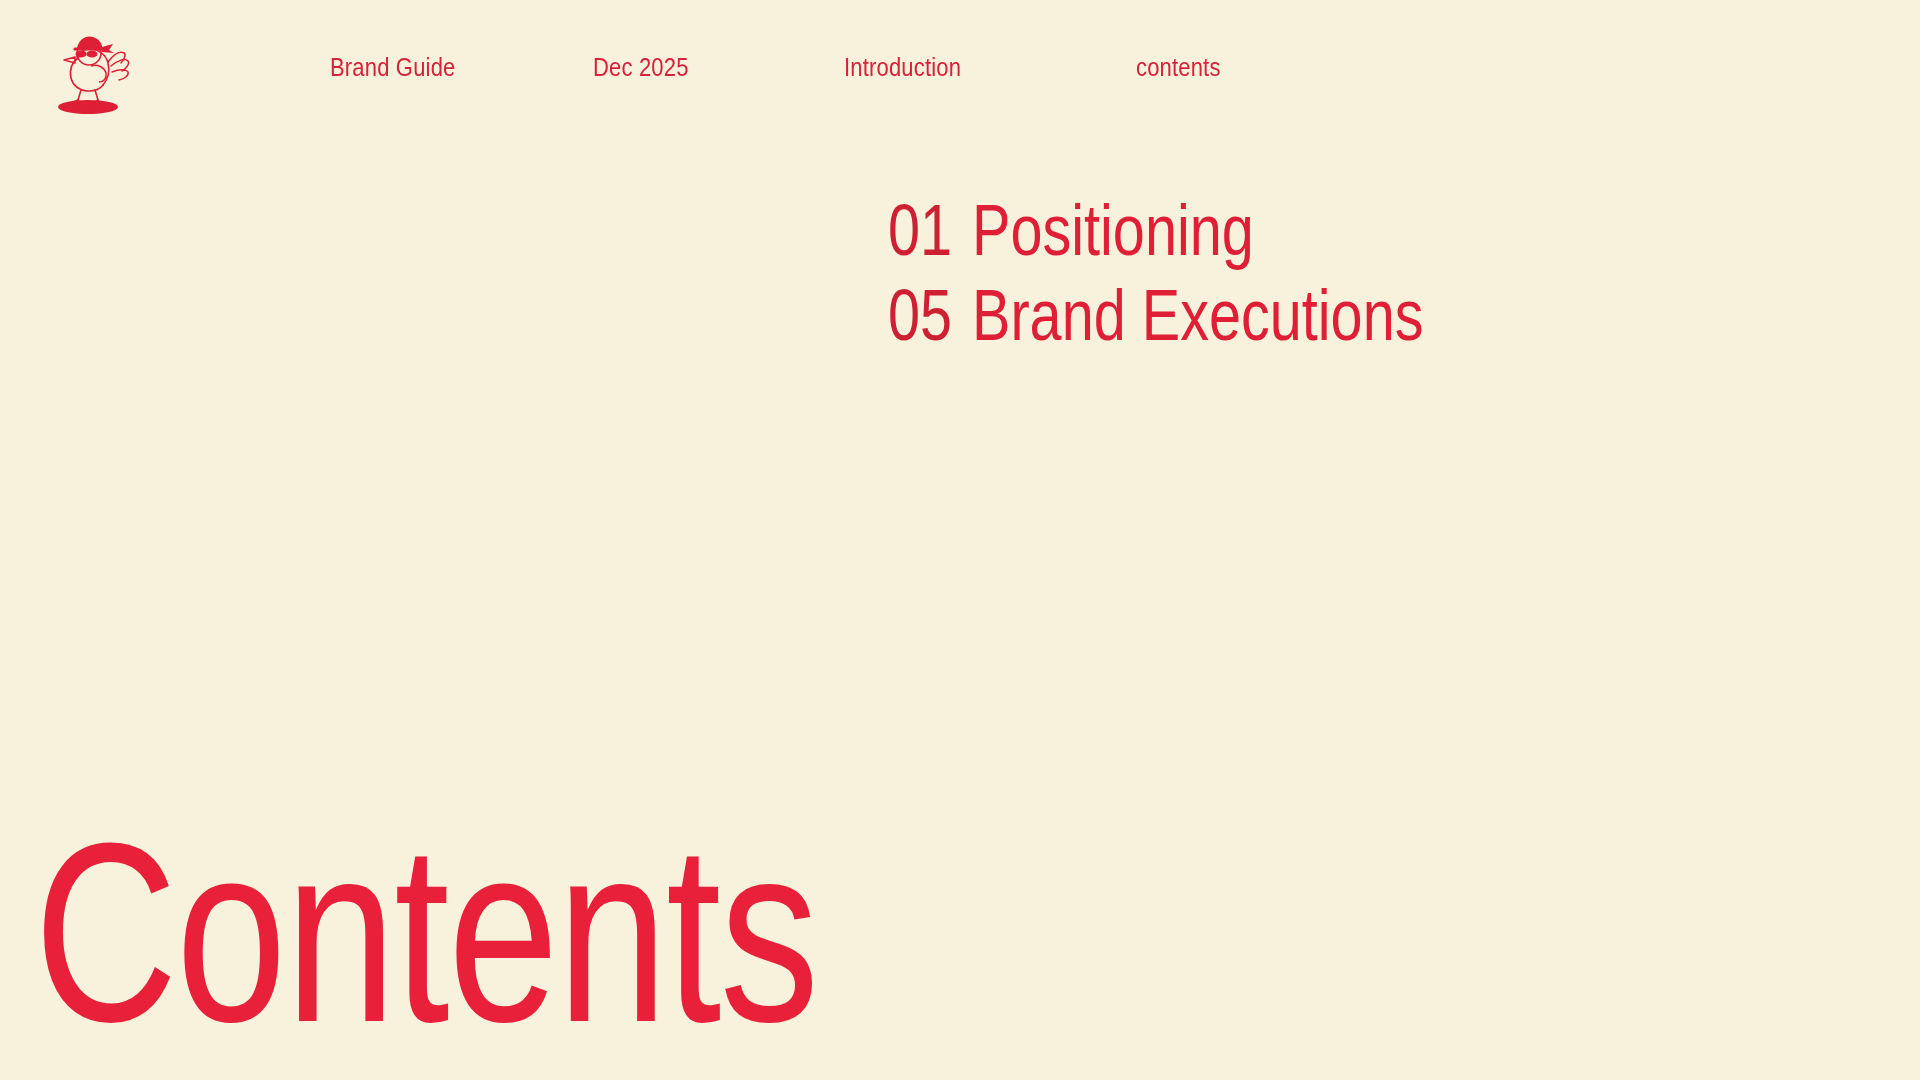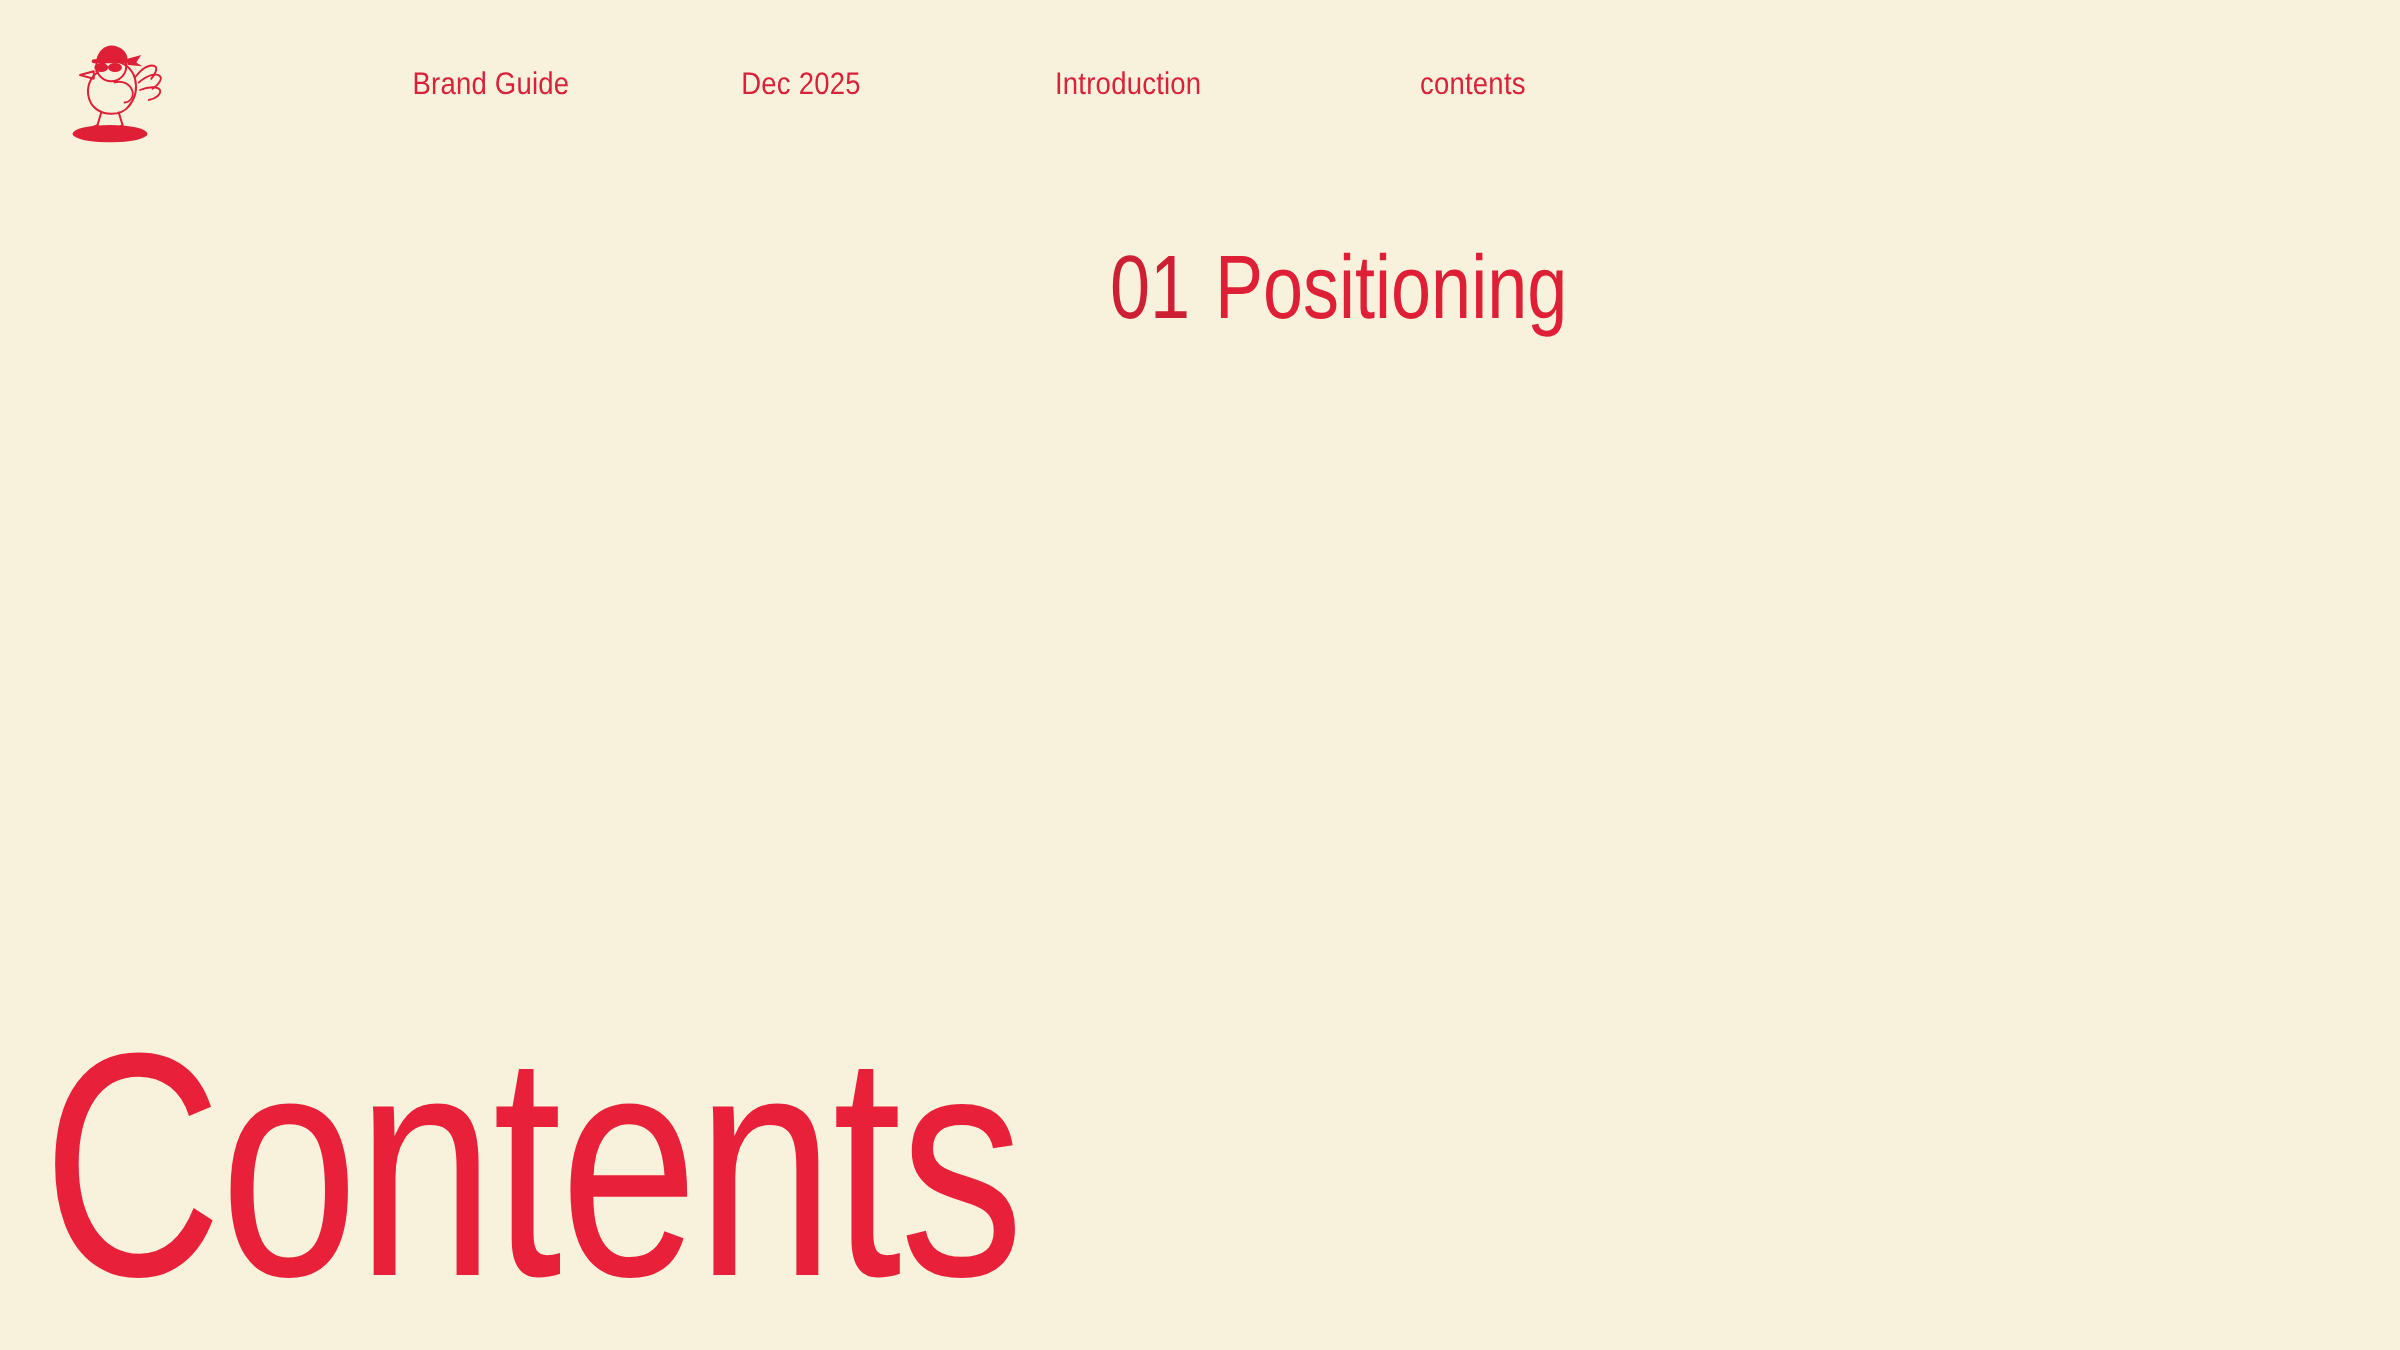--- a/index.html
+++ b/index.html
@@ -176,16 +176,20 @@
 <div class="contents-list">
 
   <div class="contents-row">
     <span class="row-num">01</span>
     <span class="row-label">Positioning</span>
   </div>
 
 
 
 
+  <div class="contents-row">
+    <span class="row-num">05</span>
+    <span class="row-label">Brand Executions</span>
+  </div>
 
 </div>
 
 <div class="headline">Contents</div>
 
 </body></html>

